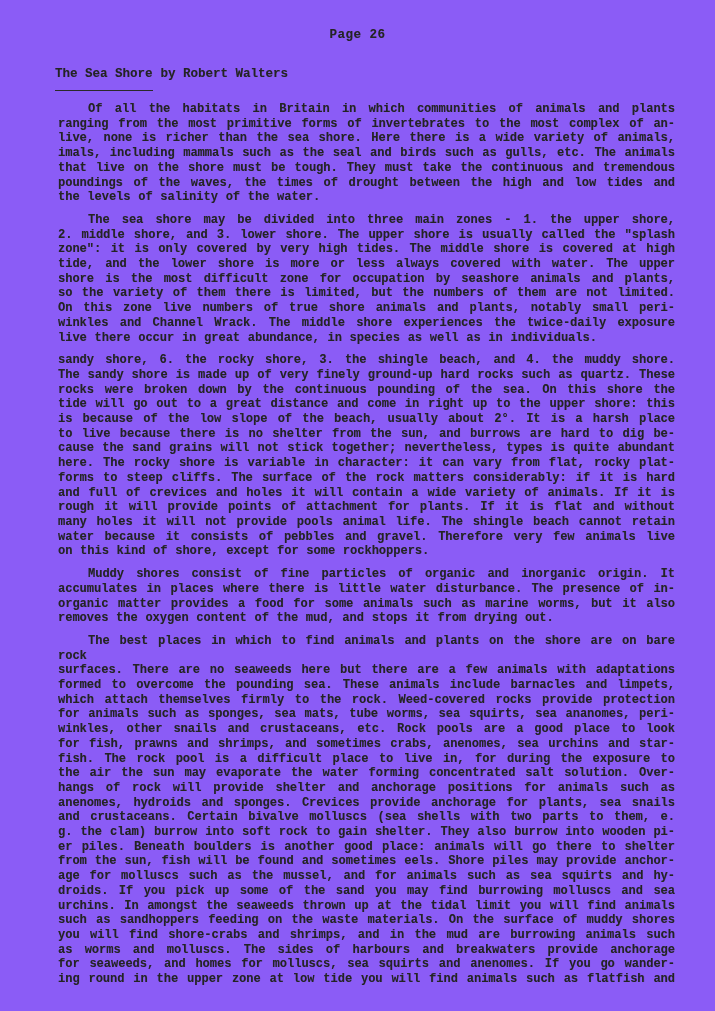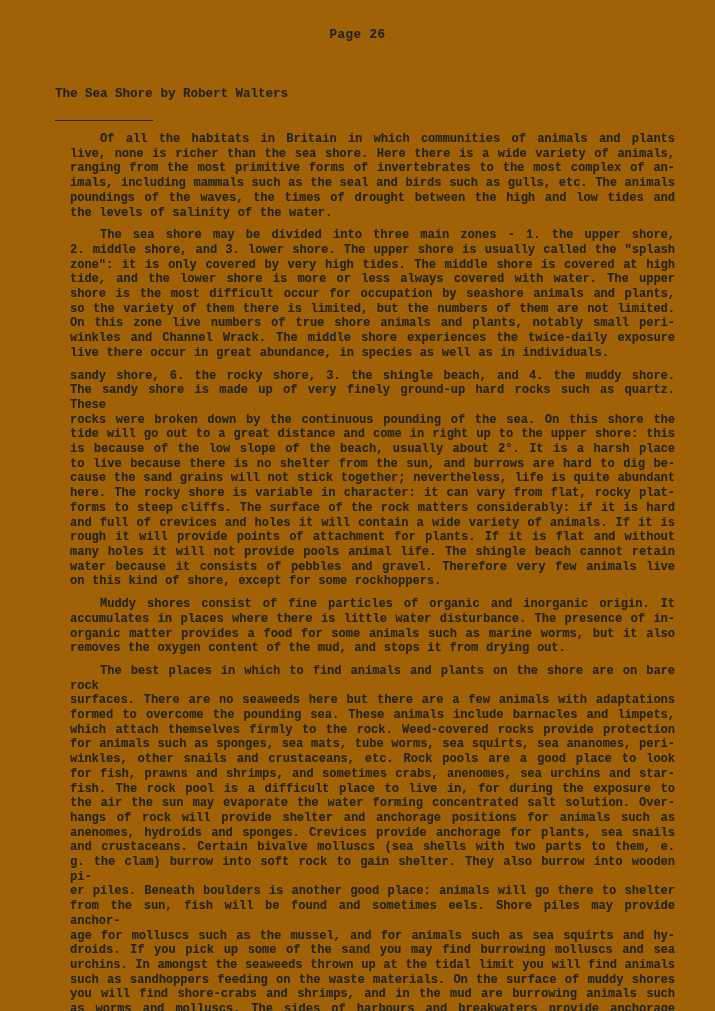--- a/index.html
+++ b/index.html
@@ -5,21 +5,21 @@
   html, body {
     margin: 0;
     padding: 0;
     background: #e8e8e8;
   }
   .page {
     position: relative;
     width: 715px;
     height: 1011px;
     margin: 0 auto;
-    background: #a16207;
+    background: #8b5cf6;
     overflow: hidden;
     font-family: "Liberation Mono", "DejaVu Sans Mono", monospace;
     font-weight: 700;
     color: #242424;
     text-shadow: 0.3px 0.3px 0.6px rgba(40,40,40,0.35);
   }
   .page-header {
     padding-top: 28px;
     text-align: center;
     font-size: 12.5px;
@@ -31,32 +31,31 @@
   }
   .heading {
     margin-top: 24px;
     font-size: 12.5px;
     line-height: 15px;
     white-space: nowrap;
   }
   .heading .title {
     display: inline-block;
     border-bottom: 1.6px solid #2a2a2a;
-    padding-bottom: 18px;
-    margin-top: 20px;
+    padding-bottom: 8px;
   }
   .heading .byline {
     margin-left: 8px;
     text-align: center;
   }
   .paragraphs {
     margin-top: 11px;
   }
   .paragraph {
-    margin: 0 0 8px 15px;
+    margin: 0 0 8px 3px;
     font-size: 12px;
     line-height: 14.7px;
   }
   .line {
     text-align: justify;
     text-align-last: justify;
     word-spacing: 0.5px;
   }
   .line.first {
     text-indent: 30px;
@@ -70,45 +69,46 @@
 
 <div class="page">
   <div class="page-header">Page 26</div>
   <div class="content">
     <div class="heading">
       <span class="title">The Sea Shore</span><span class="byline">by Robert Walters</span>
     </div>
     <div class="paragraphs">
         <div class="paragraph">
           <div class="line first">Of all the habitats in Britain in which communities of animals and plants</div>
+          <div class="line">ranging from the most primitive forms of invertebrates to the most complex of an-</div>
           <div class="line">live, none is richer than the sea shore. Here there is a wide variety of animals,</div>
-          <div class="line">ranging from the most primitive forms of invertebrates to the most complex of an-</div>
           <div class="line">imals, including mammals such as the seal and birds such as gulls, etc. The animals</div>
+          <div class="line">that live on the shore must be tough. They must take the continuous and tremendous</div>
           <div class="line">poundings of the waves, the times of drought between the high and low tides and</div>
           <div class="line last">the levels of salinity of the water.</div>
         </div>
         <div class="paragraph">
           <div class="line first">The sea shore may be divided into three main zones - 1. the upper shore,</div>
           <div class="line">2. middle shore, and 3. lower shore. The upper shore is usually called the "splash</div>
           <div class="line">zone": it is only covered by very high tides. The middle shore is covered at high</div>
           <div class="line">tide, and the lower shore is more or less always covered with water. The upper</div>
-          <div class="line">shore is the most difficult occur for occupation by seashore animals and plants,</div>
+          <div class="line">shore is the most difficult zone for occupation by seashore animals and plants,</div>
           <div class="line">so the variety of them there is limited, but the numbers of them are not limited.</div>
           <div class="line">On this zone live numbers of true shore animals and plants, notably small peri-</div>
           <div class="line">winkles and Channel Wrack. The middle shore experiences the twice-daily exposure</div>
           <div class="line last">live there occur in great abundance, in species as well as in individuals.</div>
         </div>
         <div class="paragraph">
           <div class="line">sandy shore, 6. the rocky shore, 3. the shingle beach, and 4. the muddy shore.</div>
           <div class="line">The sandy shore is made up of very finely ground-up hard rocks such as quartz. These</div>
           <div class="line">rocks were broken down by the continuous pounding of the sea. On this shore the</div>
           <div class="line">tide will go out to a great distance and come in right up to the upper shore: this</div>
           <div class="line">is because of the low slope of the beach, usually about 2°. It is a harsh place</div>
           <div class="line">to live because there is no shelter from the sun, and burrows are hard to dig be-</div>
-          <div class="line">cause the sand grains will not stick together; nevertheless, life is quite abundant</div>
+          <div class="line">cause the sand grains will not stick together; nevertheless, types is quite abundant</div>
           <div class="line">here. The rocky shore is variable in character: it can vary from flat, rocky plat-</div>
           <div class="line">forms to steep cliffs. The surface of the rock matters considerably: if it is hard</div>
           <div class="line">and full of crevices and holes it will contain a wide variety of animals. If it is</div>
           <div class="line">rough it will provide points of attachment for plants. If it is flat and without</div>
           <div class="line">many holes it will not provide pools animal life. The shingle beach cannot retain</div>
           <div class="line">water because it consists of pebbles and gravel. Therefore very few animals live</div>
           <div class="line last">on this kind of shore, except for some rockhoppers.</div>
         </div>
         <div class="paragraph">
           <div class="line first">Muddy shores consist of fine particles of organic and inorganic origin. It</div>

